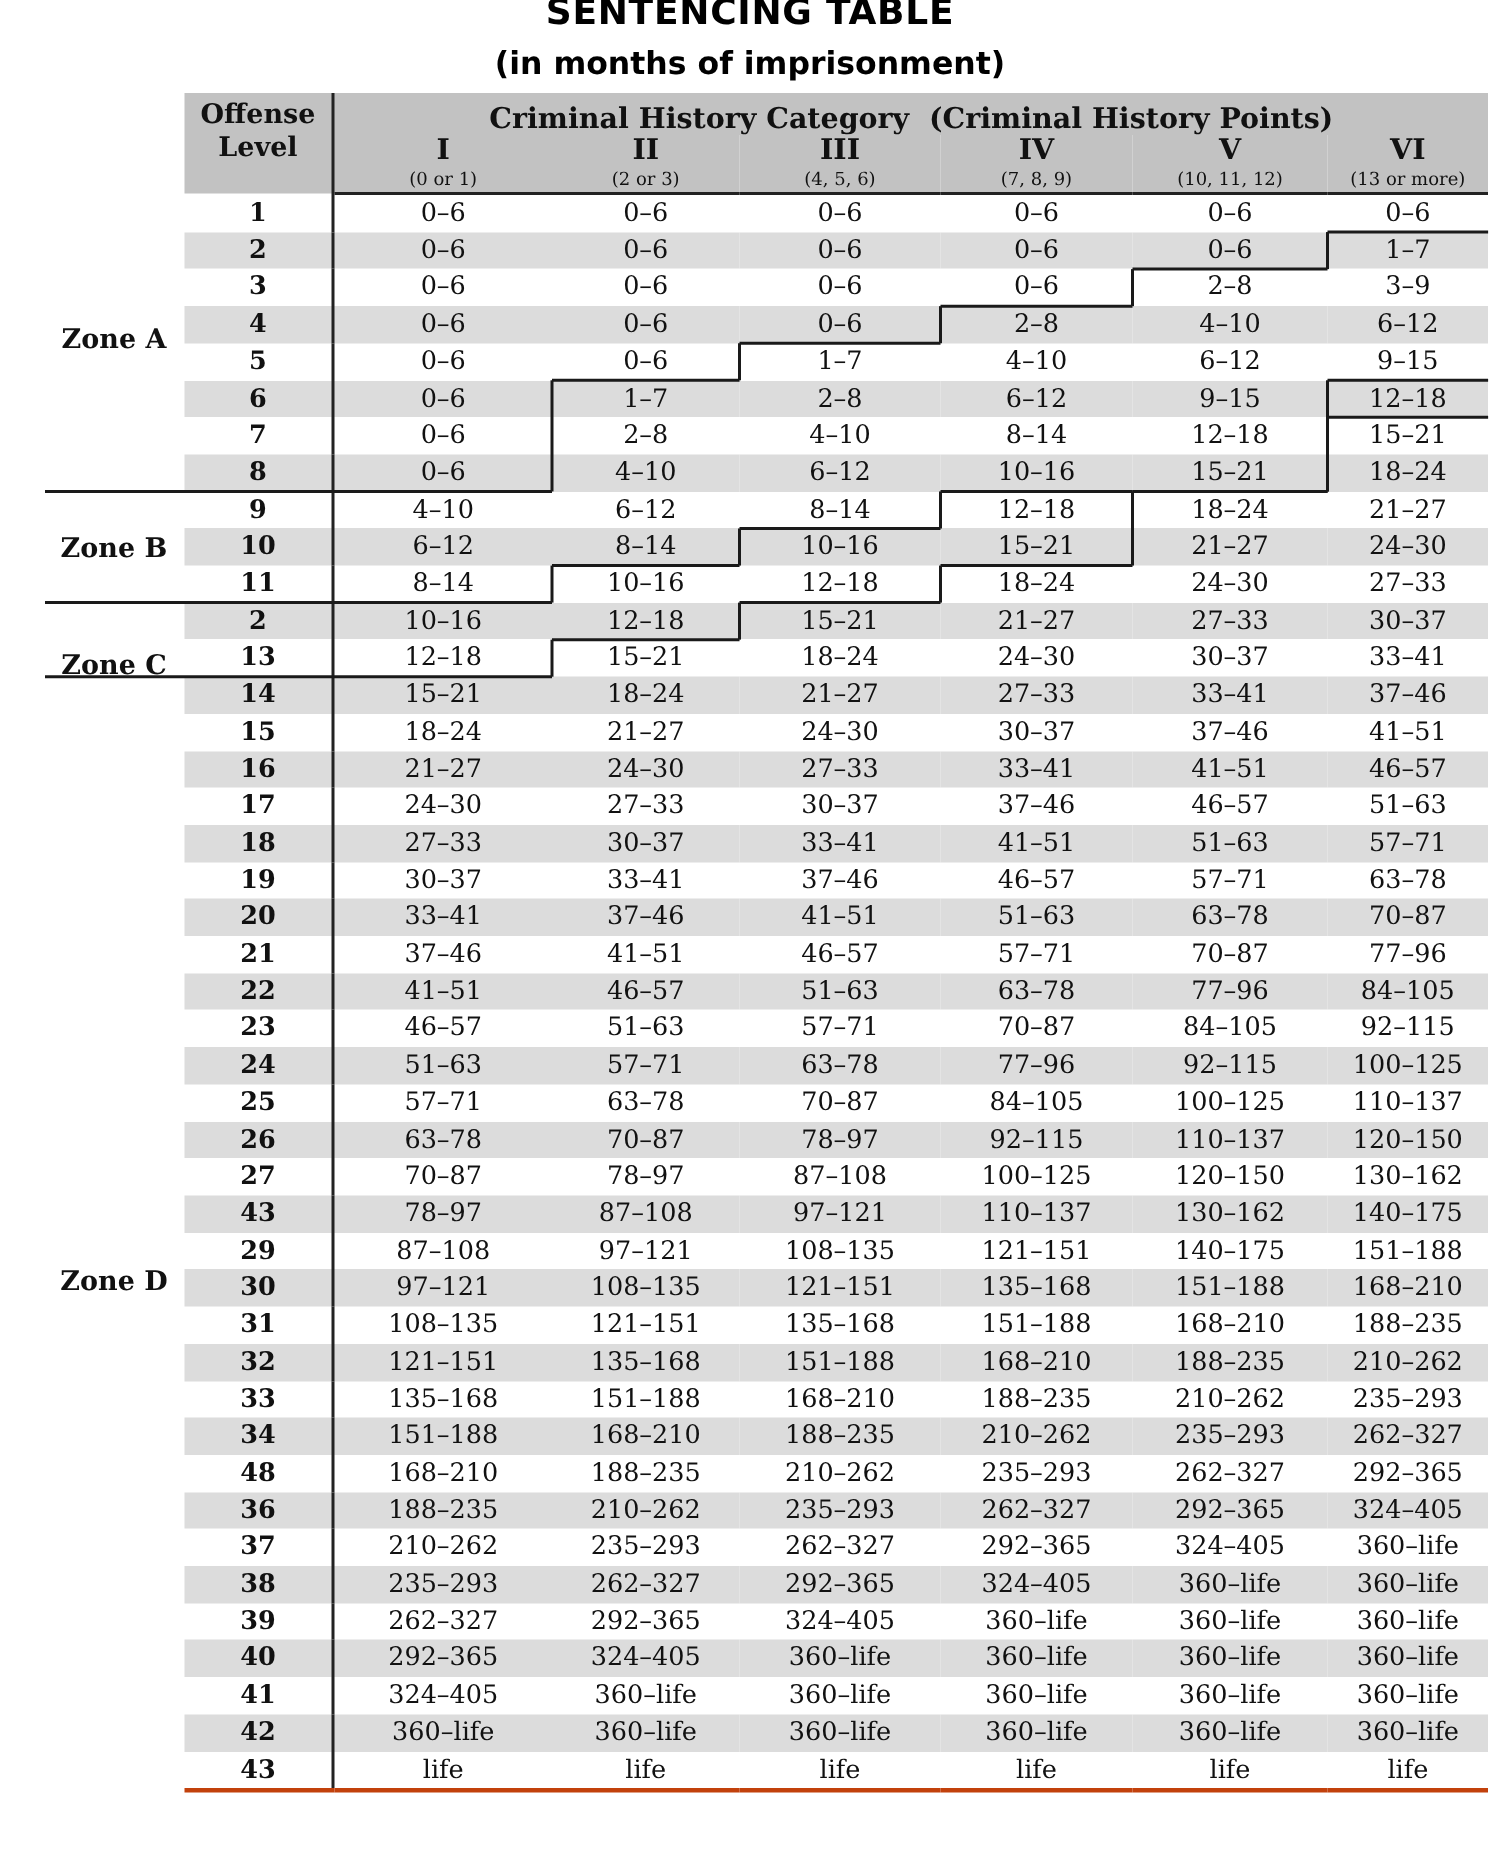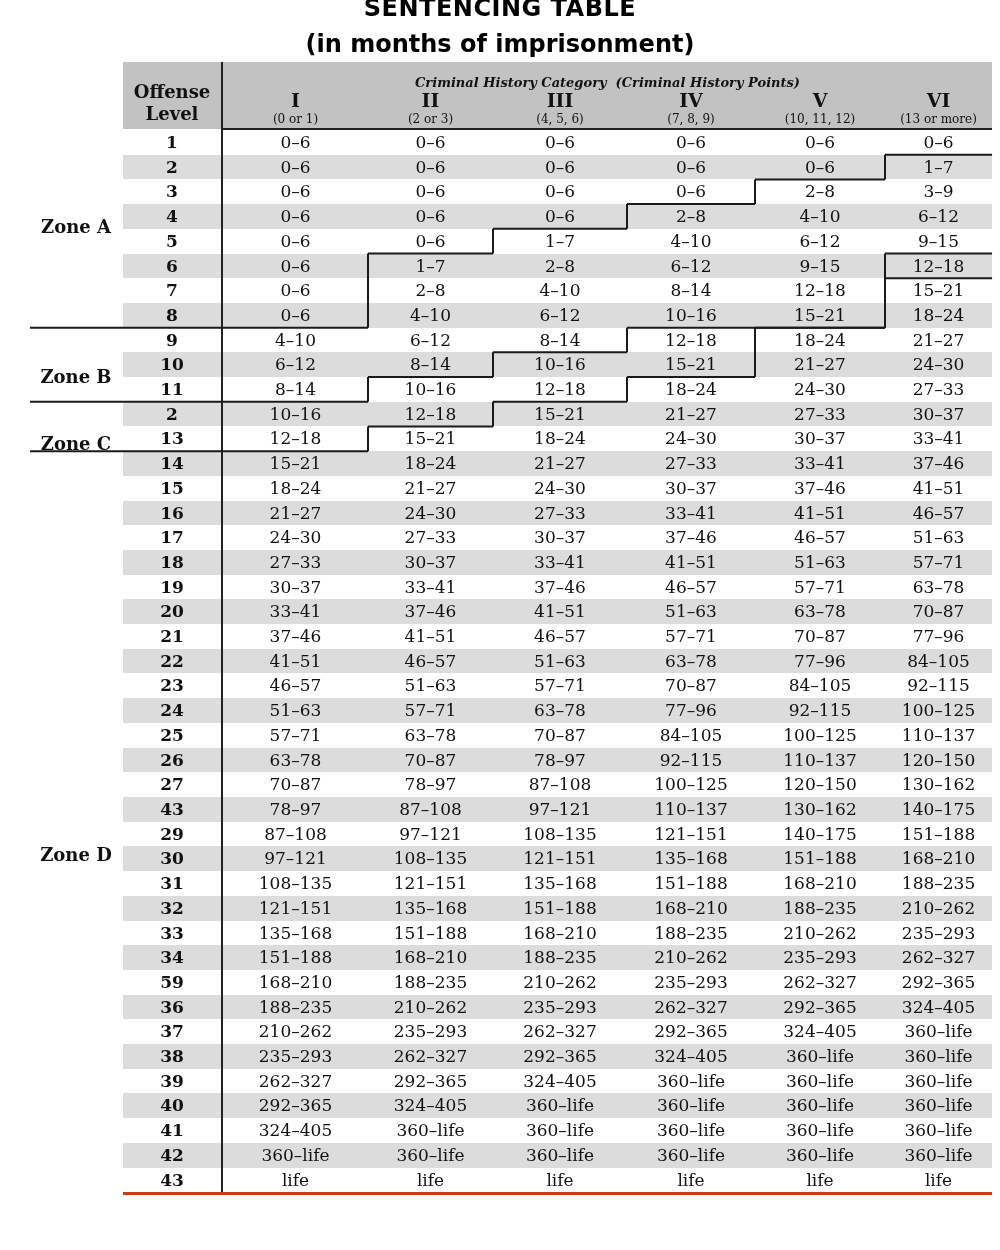--- a/index.html
+++ b/index.html
@@ -1,24 +1,24 @@
 <!DOCTYPE html>
 <html><head>
 <meta charset="utf-8">
 <style>
   html, body { margin: 0; padding: 0; background: #ffffff; }
   body { width: 1000px; height: 1250px; position: relative; overflow: hidden; font-family: "DejaVu Serif", "Liberation Serif", serif; color: #111; }
   .title { position: absolute; left: 0; width: 1000px; text-align: center; font-family: "DejaVu Sans", "Liberation Sans", sans-serif; font-weight: bold; color: #000; }
   #t1 { top: -6px; font-size: 24px; letter-spacing: 0.5px; }
-  #t2 { top: 30px; font-size: 24px; }
+  #t2 { top: 30px; font-size: 21px; }
   #wrap { position: absolute; left: 123px; top: 62px; width: 869px; }
   table { border-collapse: collapse; width: 869px; table-layout: fixed; }
   thead th { background: #c2c2c2; font-weight: bold; padding: 0; }
-  th.ol { width: 99px; font-size: 18px; line-height: 22px; vertical-align: bottom; padding-bottom: 4px; border-right: 2px solid #222; }
-  th.chc { font-size: 13px; height: 28px; vertical-align: bottom; font-style: italic; }
+  th.ol { width: 99px; font-size: 18px; line-height: 22px; vertical-align: bottom; padding-bottom: 19px; border-right: 2px solid #222; }
+  th.chc { font-size: 19px; height: 28px; vertical-align: bottom; }
   th.cat { font-size: 19px; line-height: 20px; padding-top: 0; }
   th.cat span.pts { display: block; font-size: 12px; line-height: 18px; font-weight: normal; }
   thead tr:last-child th { border-bottom: 2px solid #222; }
   tbody td { height: 24.7px; padding: 0; text-align: center; font-size: 17px; line-height: 24.7px; white-space: nowrap; }
   tbody td.lvl { font-weight: bold; border-right: 2px solid #222; }
   tbody tr.alt td { background: #dcdcdc; }
   tbody tr:last-child td { border-bottom: 3px solid #c2410c; }
   .zone { position: absolute; left: 30px; width: 92px; text-align: center; font-weight: bold; font-size: 18px; }
   svg#lines { position: absolute; left: 0; top: 0; width: 1000px; height: 1250px; pointer-events: none; }
 </style>
@@ -354,21 +354,21 @@
         <tr class="alt">
           <td class="lvl">34</td>
           <td>151–188</td>
           <td>168–210</td>
           <td>188–235</td>
           <td>210–262</td>
           <td>235–293</td>
           <td>262–327</td>
         </tr>
         <tr>
-          <td class="lvl">59</td>
+          <td class="lvl">48</td>
           <td>168–210</td>
           <td>188–235</td>
           <td>210–262</td>
           <td>235–293</td>
           <td>262–327</td>
           <td>292–365</td>
         </tr>
         <tr class="alt">
           <td class="lvl">36</td>
           <td>188–235</td>
@@ -440,21 +440,21 @@
           <td>life</td>
           <td>life</td>
           <td>life</td>
         </tr>
       </tbody>
   </table>
 </div>
 
 <div id="zones">
     <div class="zone" style="top: 216.312px;">Zone A</div>
-    <div class="zone" style="top: 366px;">Zone B</div>
+    <div class="zone" style="top: 355px;">Zone B</div>
     <div class="zone" style="top: 433px;">Zone C</div>
     <div class="zone" style="top: 810.438px; margin-top: 34px;">Zone D</div>
   </div>
 <svg id="lines">
     <line x1="222" y1="327.625" x2="368" y2="327.625" stroke="#1a1a1a" stroke-width="2"></line>
     <line x1="368" y1="253.515625" x2="493" y2="253.515625" stroke="#1a1a1a" stroke-width="2"></line>
     <line x1="368" y1="327.625" x2="368" y2="253.515625" stroke="#1a1a1a" stroke-width="2"></line>
     <line x1="493" y1="228.8125" x2="627" y2="228.8125" stroke="#1a1a1a" stroke-width="2"></line>
     <line x1="493" y1="253.515625" x2="493" y2="228.8125" stroke="#1a1a1a" stroke-width="2"></line>
     <line x1="627" y1="204.109375" x2="755" y2="204.109375" stroke="#1a1a1a" stroke-width="2"></line>

